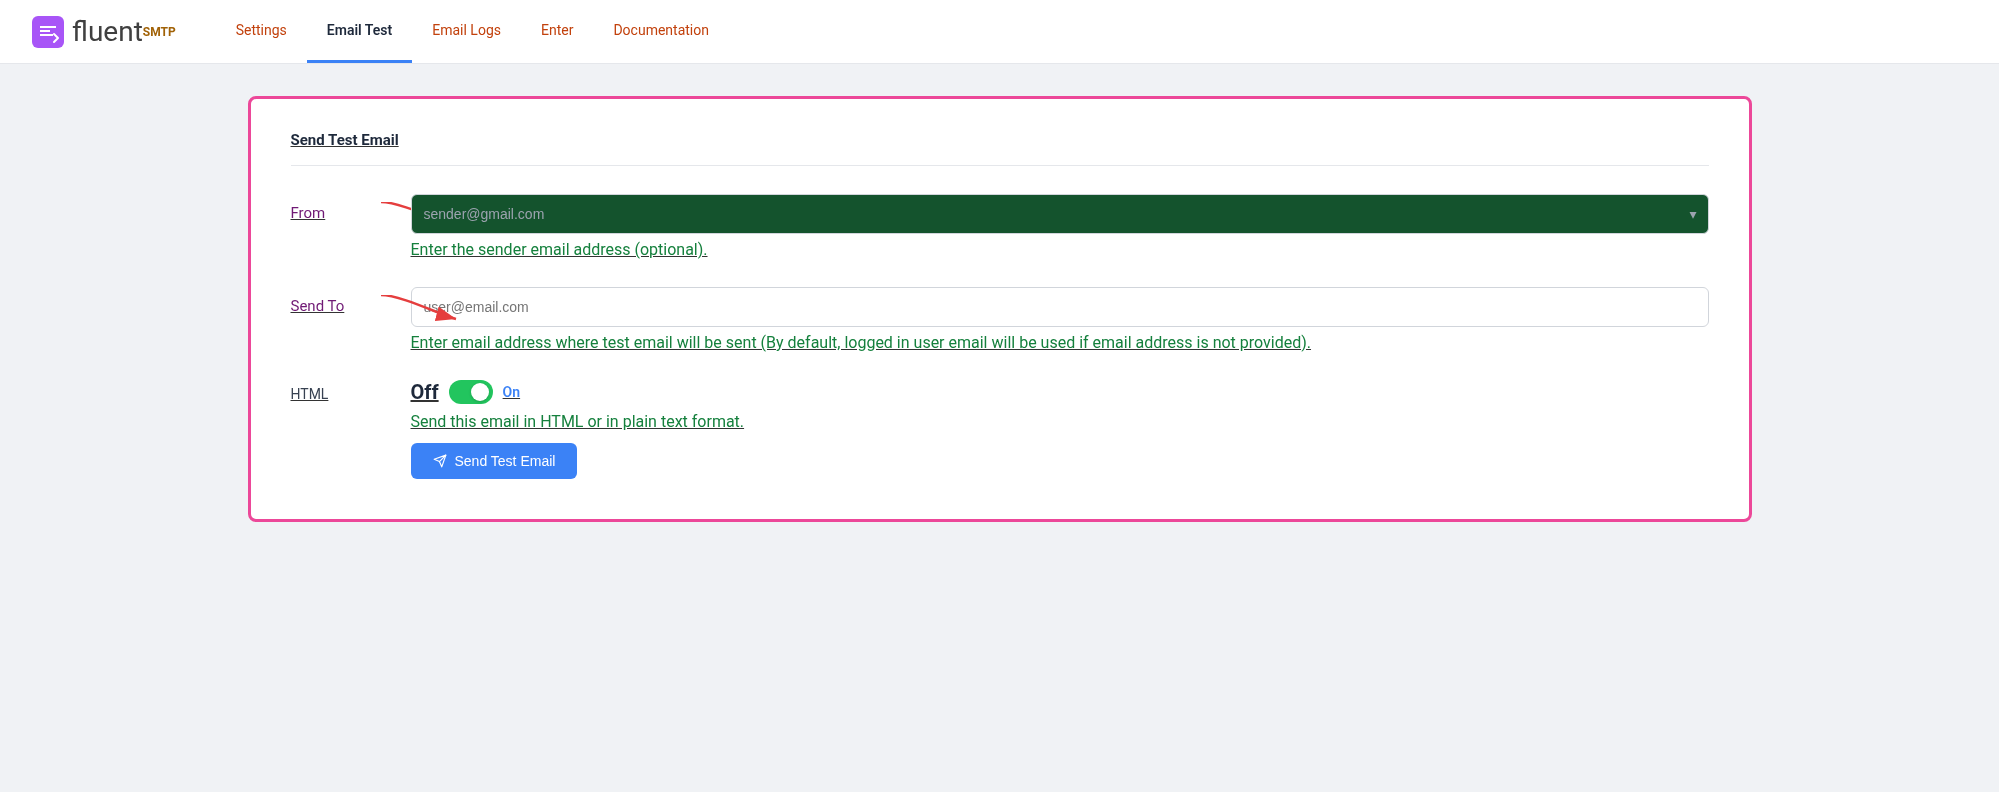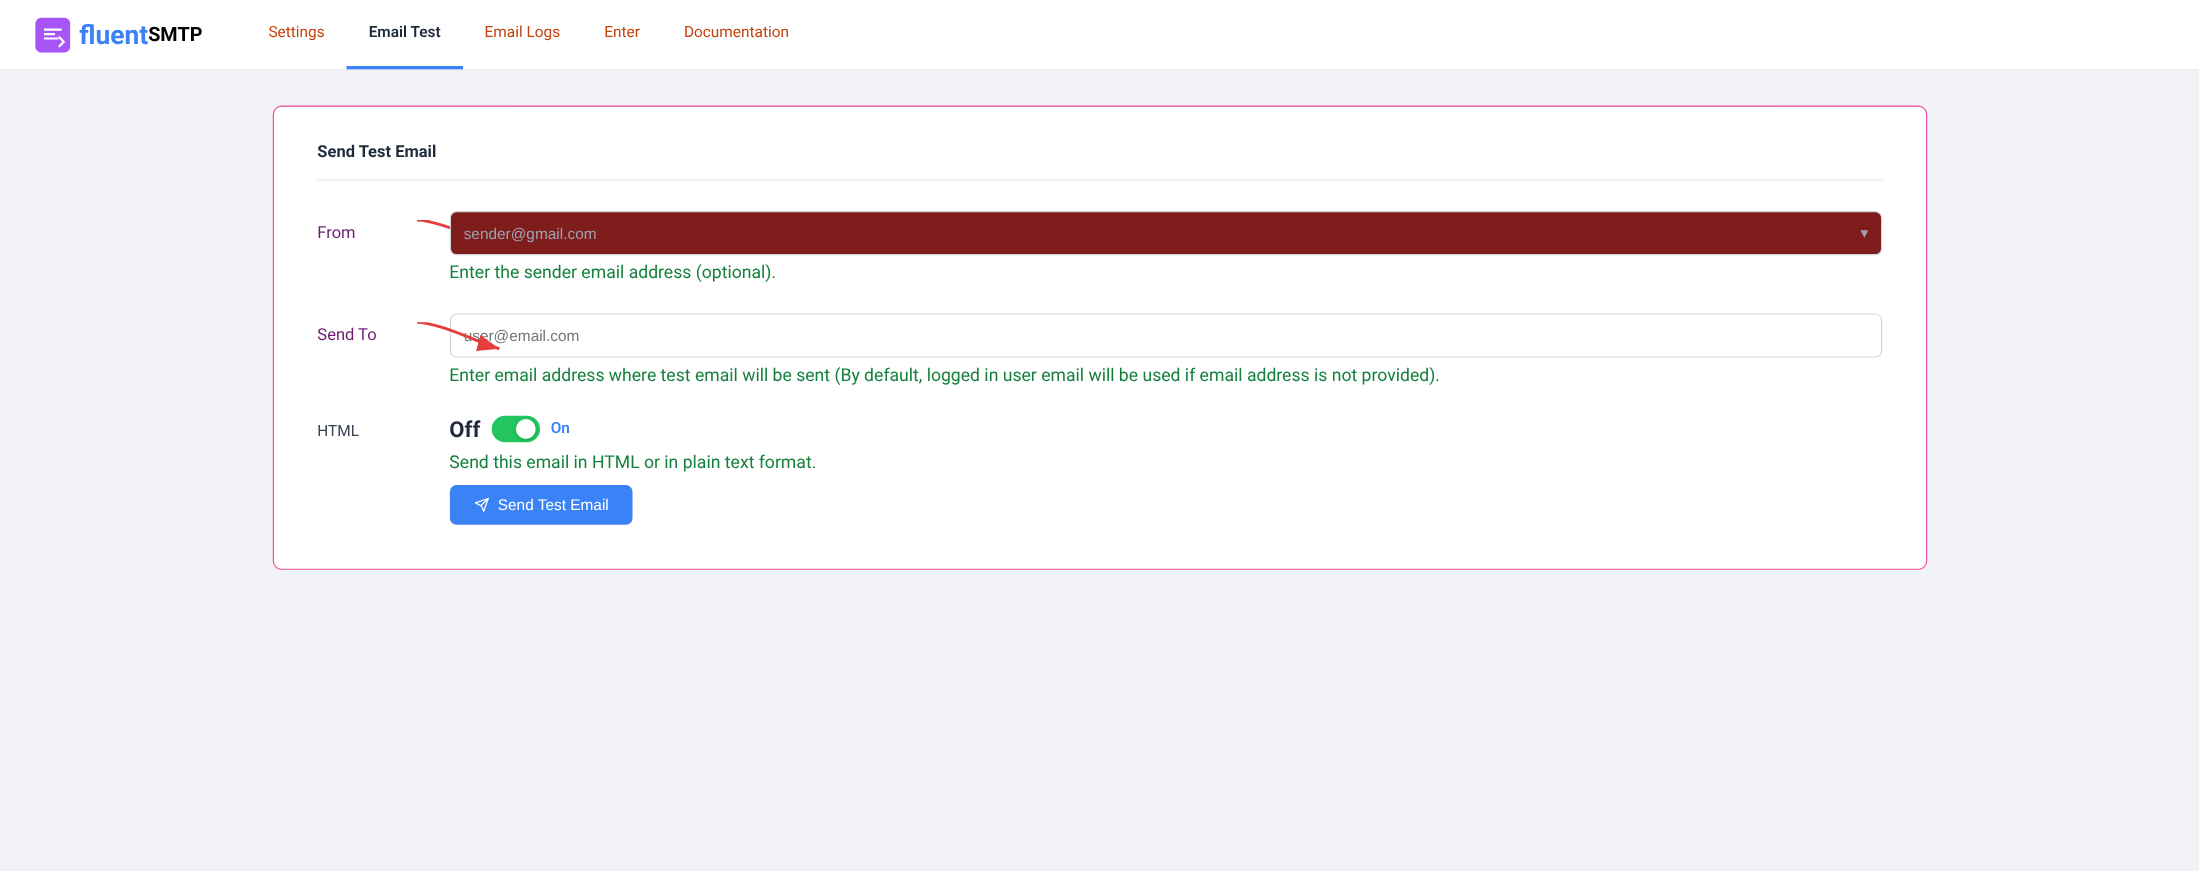--- a/index.html
+++ b/index.html
@@ -25,27 +25,27 @@
       align-items: center;
       margin-right: 40px;
       text-decoration: none;
     }
     .logo-icon {
       width: 32px;
       height: 32px;
       margin-right: 8px;
     }
     .logo-text-fluent {
-      color: #3b82f6;
-      font-size: 24px;
-      font-weight: 700;
+      color: #404040;
+      font-size: 28px;
+      font-weight: 400;
     }
     .logo-text-smtp {
-      color: #000000;
-      font-size: 18px;
+      color: #a16207;
+      font-size: 12px;
       font-weight: 700;
     }
     nav {
       display: flex;
       align-items: stretch;
     }
     .nav-item {
       display: flex;
       align-items: center;
       padding: 0 20px;
@@ -65,22 +65,23 @@
     
     .main {
       padding: 32px 48px;
       max-width: 1600px;
       margin: 0 auto;
     }
 
     .card {
       background: #fff;
       border-radius: 8px;
-      border: 1px solid #ec4899;
+      border: 3px solid #ec4899;
       padding: 32px 40px 40px 40px;
+      text-decoration: underline;
     }
 
     .card-title {
       font-size: 15px;
       font-weight: 700;
       color: #1e293b;
       margin-bottom: 28px;
       padding-bottom: 16px;
       border-bottom: 1px solid #e5e7eb;
     }
@@ -106,21 +107,21 @@
       flex: 1;
     }
 
     .form-select {
       width: 100%;
       padding: 8px 36px 8px 12px;
       border: 1px solid #d1d5db;
       border-radius: 6px;
       font-size: 14px;
       color: #9ca3af;
-      background: #7f1d1d;
+      background: #14532d;
       appearance: none;
       -webkit-appearance: none;
       cursor: pointer;
       height: 40px;
     }
 
     .select-wrapper {
       position: relative;
     }
     .select-chevron {

